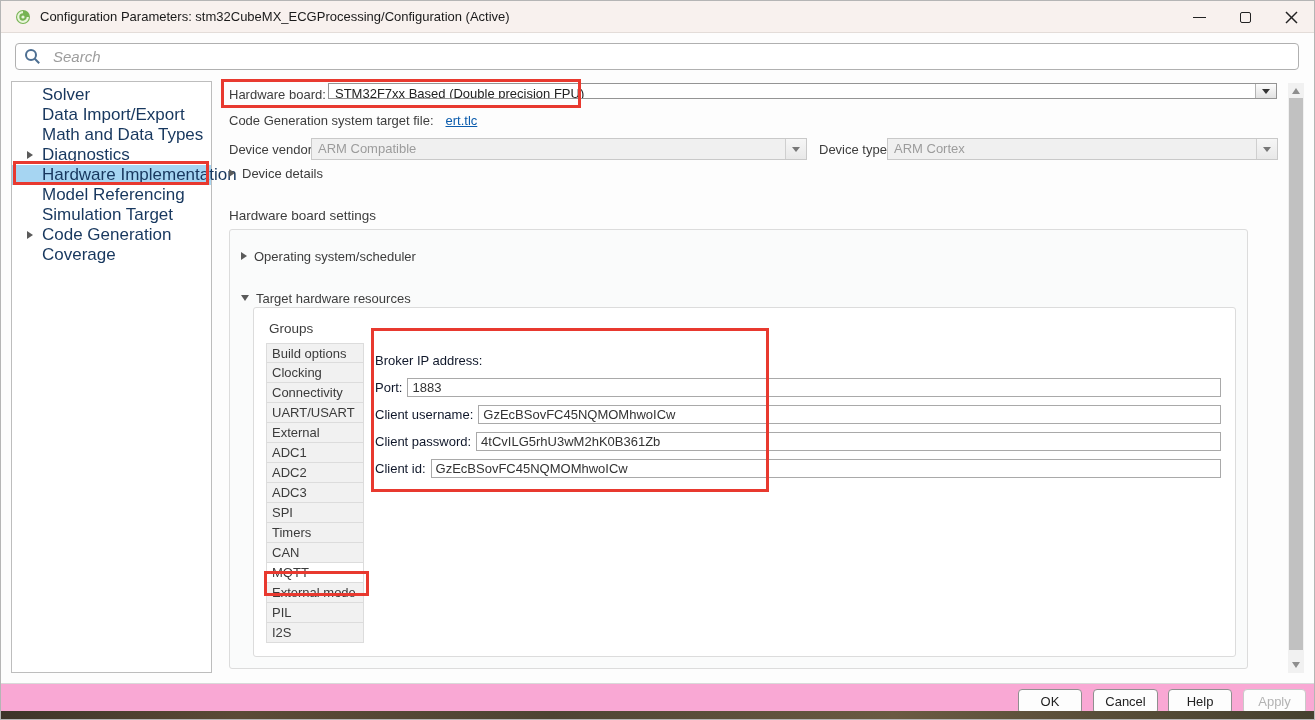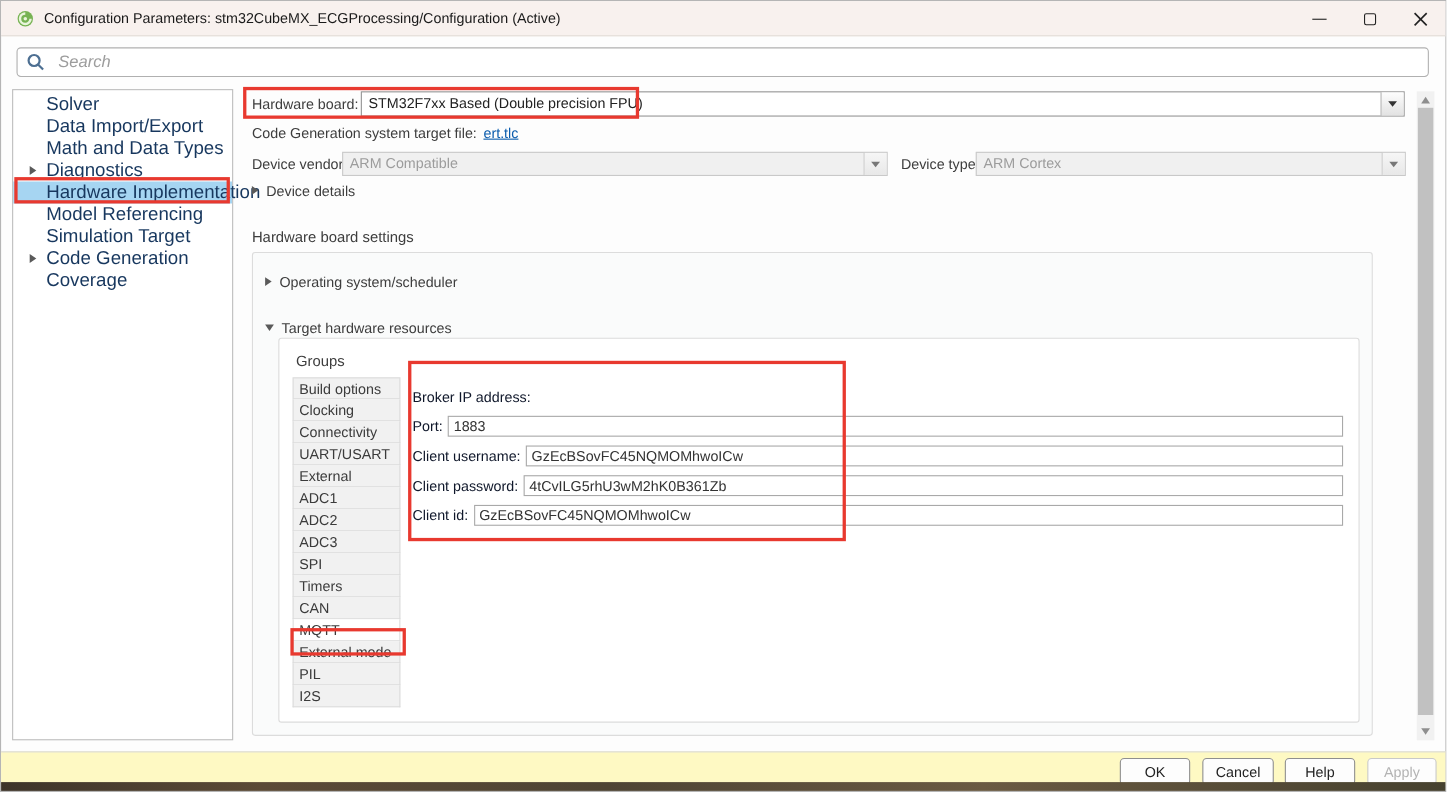--- a/index.html
+++ b/index.html
@@ -36,21 +36,21 @@
 
   .combo { position:absolute; display:flex; background:#fff; border:1px solid #949494; }
   .combo .cv { flex:1; font-size:13px; color:#222; padding:2px 6px; white-space:nowrap; overflow:hidden; }
   .combo .ca { width:21px; border-left:1px solid #b3b3b3; background:linear-gradient(#fdfdfd,#e2e2e2); display:flex; align-items:center; justify-content:center; }
   .combo .ca i { width:0; height:0; border-top:5px solid #333; border-left:4px solid transparent; border-right:4px solid transparent; }
   .combo.disabled { background:#f0f0f0; border-color:#c9c9c9; }
   .combo.disabled .cv { color:#9c9c9c; }
   .combo.disabled .ca { background:linear-gradient(#f6f6f6,#e8e8e8); border-left-color:#cfcfcf; }
   .combo.disabled .ca i { border-top-color:#777; }
 
-  .tf-row { position:absolute; left:228px; top:112px; display:flex; align-items:center; gap:6px; font-size:13px; color:#3d3d3d; }
+  .tf-row { position:absolute; left:228px; top:112px; display:flex; align-items:center; gap:12px; font-size:13px; color:#3d3d3d; }
   .tf-row a { color:#0b5cad; text-decoration:underline; font-size:13px; }
 
   .expander { position:absolute; display:flex; align-items:center; gap:7px; font-size:13px; color:#3d3d3d; height:20px; }
 
   .panel { position:absolute; border:1px solid #dcdcdc; border-radius:3px; }
   .panel.outer { left:228px; top:228px; width:1019px; height:440px; background:#fafbfb; }
   .panel.inner { left:252px; top:306px; width:983px; height:350px; background:#fff; }
 
   .groups-label { position:absolute; left:268px; top:320px; font-size:13.5px; color:#3d3d3d; }
   .groups { position:absolute; left:265px; top:342px; width:98px; }
@@ -63,21 +63,21 @@
   .f-row label { font-size:13px; color:#0f172a; white-space:nowrap; padding-right:5px; }
   .f-row input { flex:1; height:19px; border:1px solid #a9a9a9; font-size:13px; padding:0 4px; color:#333; font-family:"Liberation Sans","DejaVu Sans",sans-serif; background:#fff; }
 
   
   .scrollbar { position:absolute; left:1287px; top:82px; width:16px; height:590px; background:#f1f1f1; }
   .sb-thumb { position:absolute; left:1px; top:15px; width:14px; height:552px; background:#c1c1c1; }
   .sb-up { position:absolute; left:4px; top:5px; width:0; height:0; border-bottom:6px solid #8e8e8e; border-left:4px solid transparent; border-right:4px solid transparent; }
   .sb-down { position:absolute; left:4px; bottom:5px; width:0; height:0; border-top:6px solid #8e8e8e; border-left:4px solid transparent; border-right:4px solid transparent; }
 
   
-  .footer { position:absolute; left:0; top:682px; width:100%; height:30px; background:#fef9c3; border-top:1px solid #d9d9d9; }
+  .footer { position:absolute; left:0; top:682px; width:100%; height:30px; background:#f9a8d4; border-top:1px solid #d9d9d9; }
   .btn { position:absolute; top:5px; height:25px; background:#fdfdfd; border:1px solid #8f8f8f; border-radius:4px; font-size:13px; color:#222; font-family:"Liberation Sans","DejaVu Sans",sans-serif; }
   .btn.ok { left:1017px; width:64px; }
   .btn.cancel { left:1092px; width:65px; }
   .btn.help { left:1167px; width:64px; }
   .btn.apply { left:1242px; width:63px; color:#b3b3b3; border-color:#c9c9c9; }
 
   .desktop-strip { position:absolute; left:0; bottom:0; width:100%; height:8px; background:linear-gradient(90deg,#3d3429,#5b4a36 18%,#4e4434 42%,#6a5a42 68%,#46412f); }
 
   
   .redbox { position:absolute; border:3px solid #e8392f; pointer-events:none; z-index:50; }
@@ -130,21 +130,21 @@
     <div class="side-item"><span>Math and Data Types</span></div>
     <div class="side-item"><i class="tri-r"></i><span>Diagnostics</span></div>
     <div class="side-item sel"><span>Hardware Implementation</span></div>
     <div class="side-item"><span>Model Referencing</span></div>
     <div class="side-item"><span>Simulation Target</span></div>
     <div class="side-item"><i class="tri-r"></i><span>Code Generation</span></div>
     <div class="side-item"><span>Coverage</span></div>
   </div>
 
   <span class="lbl" style="left:228px; top:86px;">Hardware board:</span>
-  <div class="combo" style="left:327px; top:82px; width:949px; height:23px;">
+  <div class="combo" style="left:327px; top:82px; width:949px; height:16px;">
     <span class="cv">STM32F7xx Based (Double precision FPU)</span>
     <span class="ca">
         <i></i>
       </span>
   </div>
 
   <div class="tf-row">
     <span>Code Generation system target file:</span>
     <a href="#">ert.tlc</a>
   </div>

